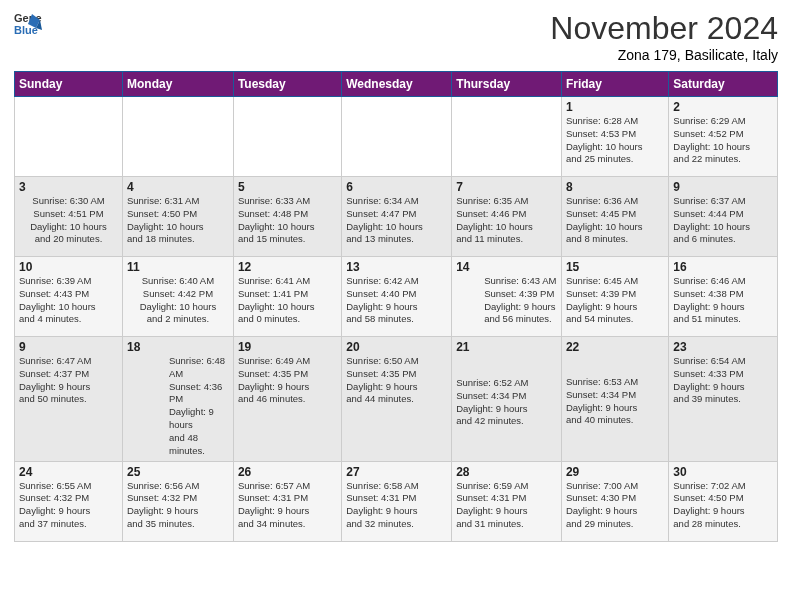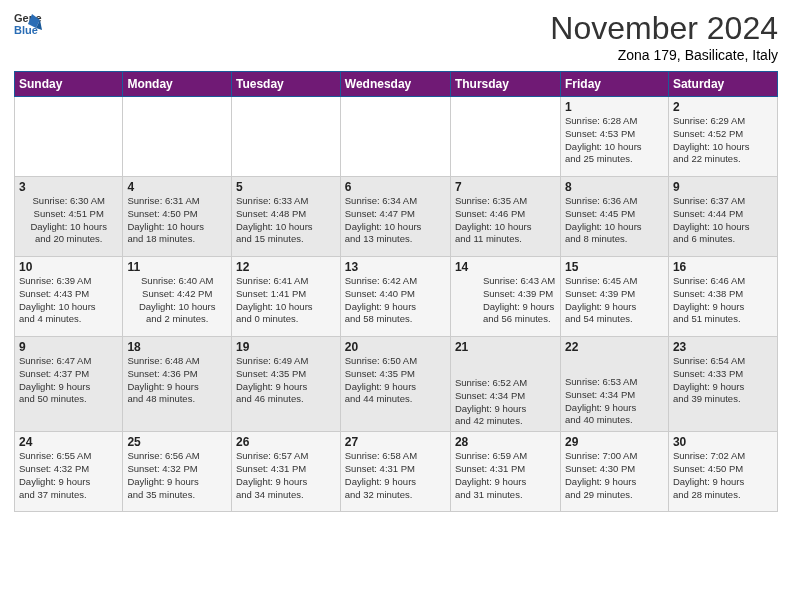--- a/index.html
+++ b/index.html
@@ -245,21 +245,21 @@
         <tr>
           <td>
             <span class="day-num">9</span>
             <div class="day-info" style="white-space: pre-line;">Sunrise: 6:47 AM
 Sunset: 4:37 PM
 Daylight: 9 hours
 and 50 minutes.</div>
           </td>
           <td>
             <span class="day-num">18</span>
-            <div class="day-info" style="white-space: pre-line;">Sunrise: 6:48 AM
+            <div class="day-info" style="white-space: pre-line; margin-left: 42px;">Sunrise: 6:48 AM
 Sunset: 4:36 PM
 Daylight: 9 hours
 and 48 minutes.</div>
           </td>
           <td>
             <span class="day-num">19</span>
             <div class="day-info" style="white-space: pre-line;">Sunrise: 6:49 AM
 Sunset: 4:35 PM
 Daylight: 9 hours
 and 46 minutes.</div>

